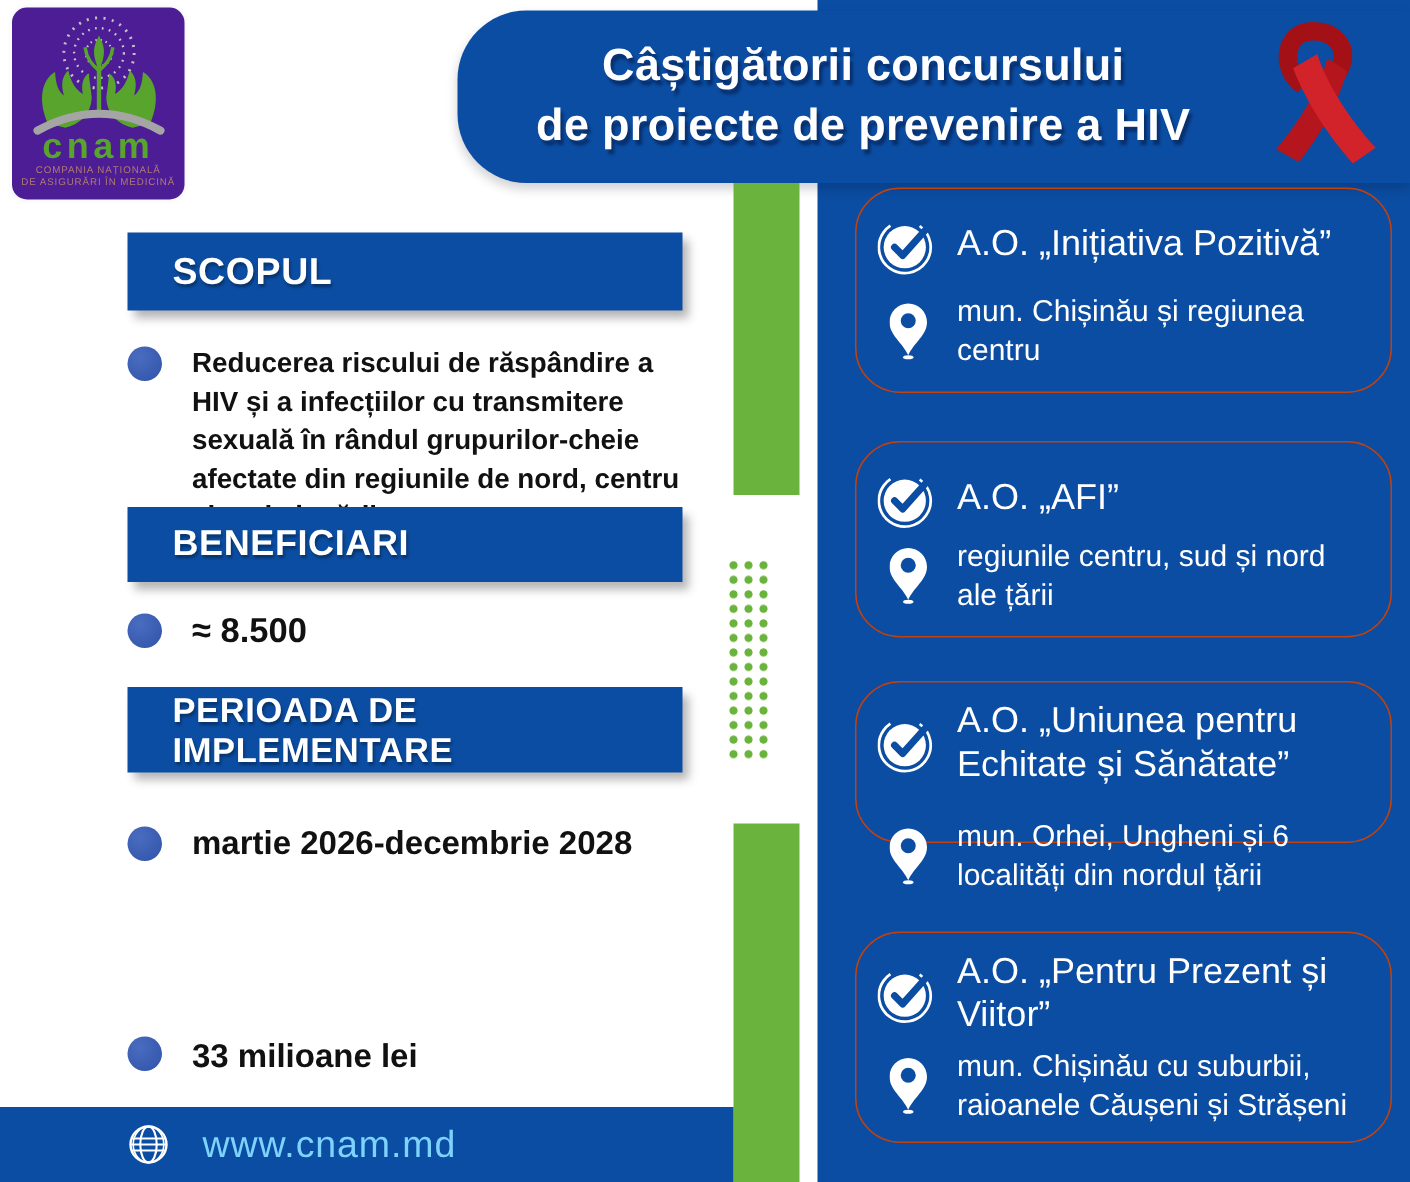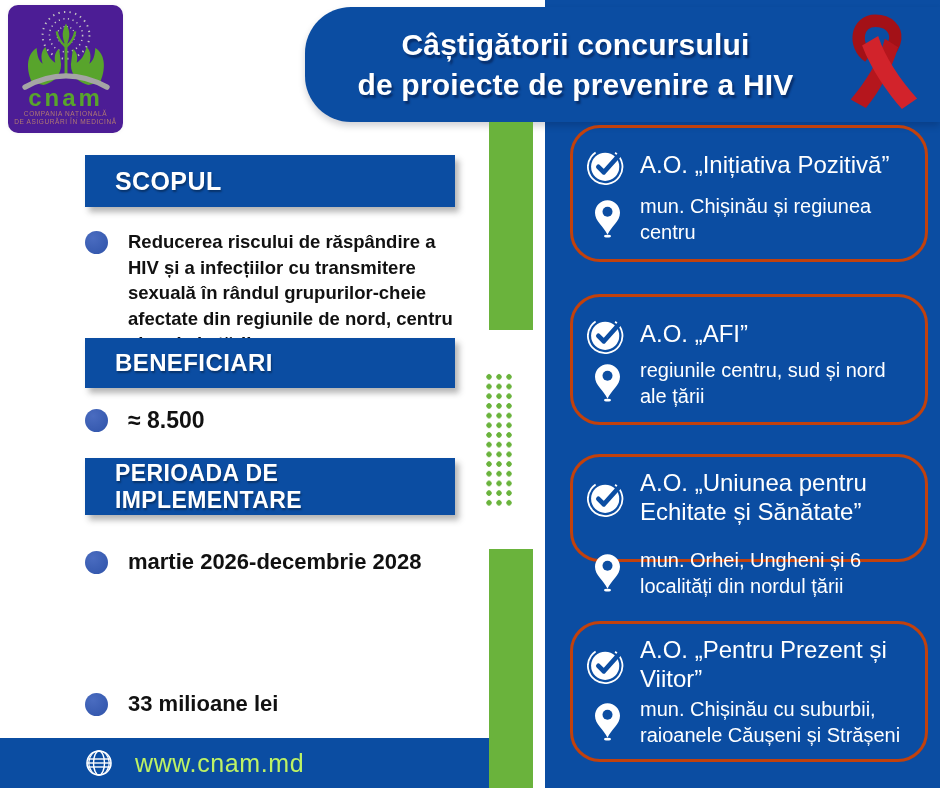--- a/index.html
+++ b/index.html
@@ -49,31 +49,31 @@
   .bullet{width:23px;height:23px;border-radius:50%;flex-shrink:0;
     background:radial-gradient(circle at 35% 30%,#4a6cc0,var(--bullet-blue,#2f53a9));}
   .bullet-text{color:#111;font-weight:bold;}
   .row-scop{top:229px;align-items:flex-start;}
   .row-scop .bullet{margin-top:2px;}
   .row-scop .bullet-text{font-size:18.5px;line-height:1.38;}
   .row-benef{top:407px;align-items:center;}
   .row-benef .bullet-text{font-size:23px;}
   .row-perioada{top:549px;align-items:center;}
   .row-perioada .bullet-text{font-size:22px;}
-  .row-buget{top:691px;align-items:center;}
+  .row-buget{top:691px;align-items:flex-start;}
   .row-buget .bullet-text{font-size:22px;}
 
   
   .footer{position:absolute;left:0;top:738px;width:489px;height:50px;
     background:var(--primary-blue,#0b4da2);display:flex;align-items:center;
     gap:22px;padding-left:85px;box-sizing:border-box;}
-  .footer-url{color:#bef264;font-size:25px;letter-spacing:.6px;}
-
-  
-  .card{position:absolute;left:570px;width:358px;border:3px solid #c2410c;border-radius:30px;
+  .footer-url{color:#7dd3fc;font-size:25px;letter-spacing:.6px;}
+
+  
+  .card{position:absolute;left:570px;width:358px;border:1px solid #c2410c;border-radius:30px;
     box-sizing:border-box;color:#fff;display:flex;flex-direction:column;
     justify-content:space-between;padding:14px 16px 14px 14px;}
   .card-1{top:125px;height:137px;}
   .card-2{top:294px;height:131px;}
   .card-3{top:454px;height:108px;padding-top:11px;padding-bottom:25px;gap:20px;}
   .card-4{top:621px;height:141px;padding-top:11px;padding-bottom:11px;}
   .card-title-row{display:flex;align-items:center;gap:13px;}
   .card-title{font-size:24px;line-height:1.22;font-weight:400;}
   .card-loc-row{display:flex;align-items:center;gap:13px;}
   .icon-slot{width:40px;display:flex;justify-content:center;flex-shrink:0;}

